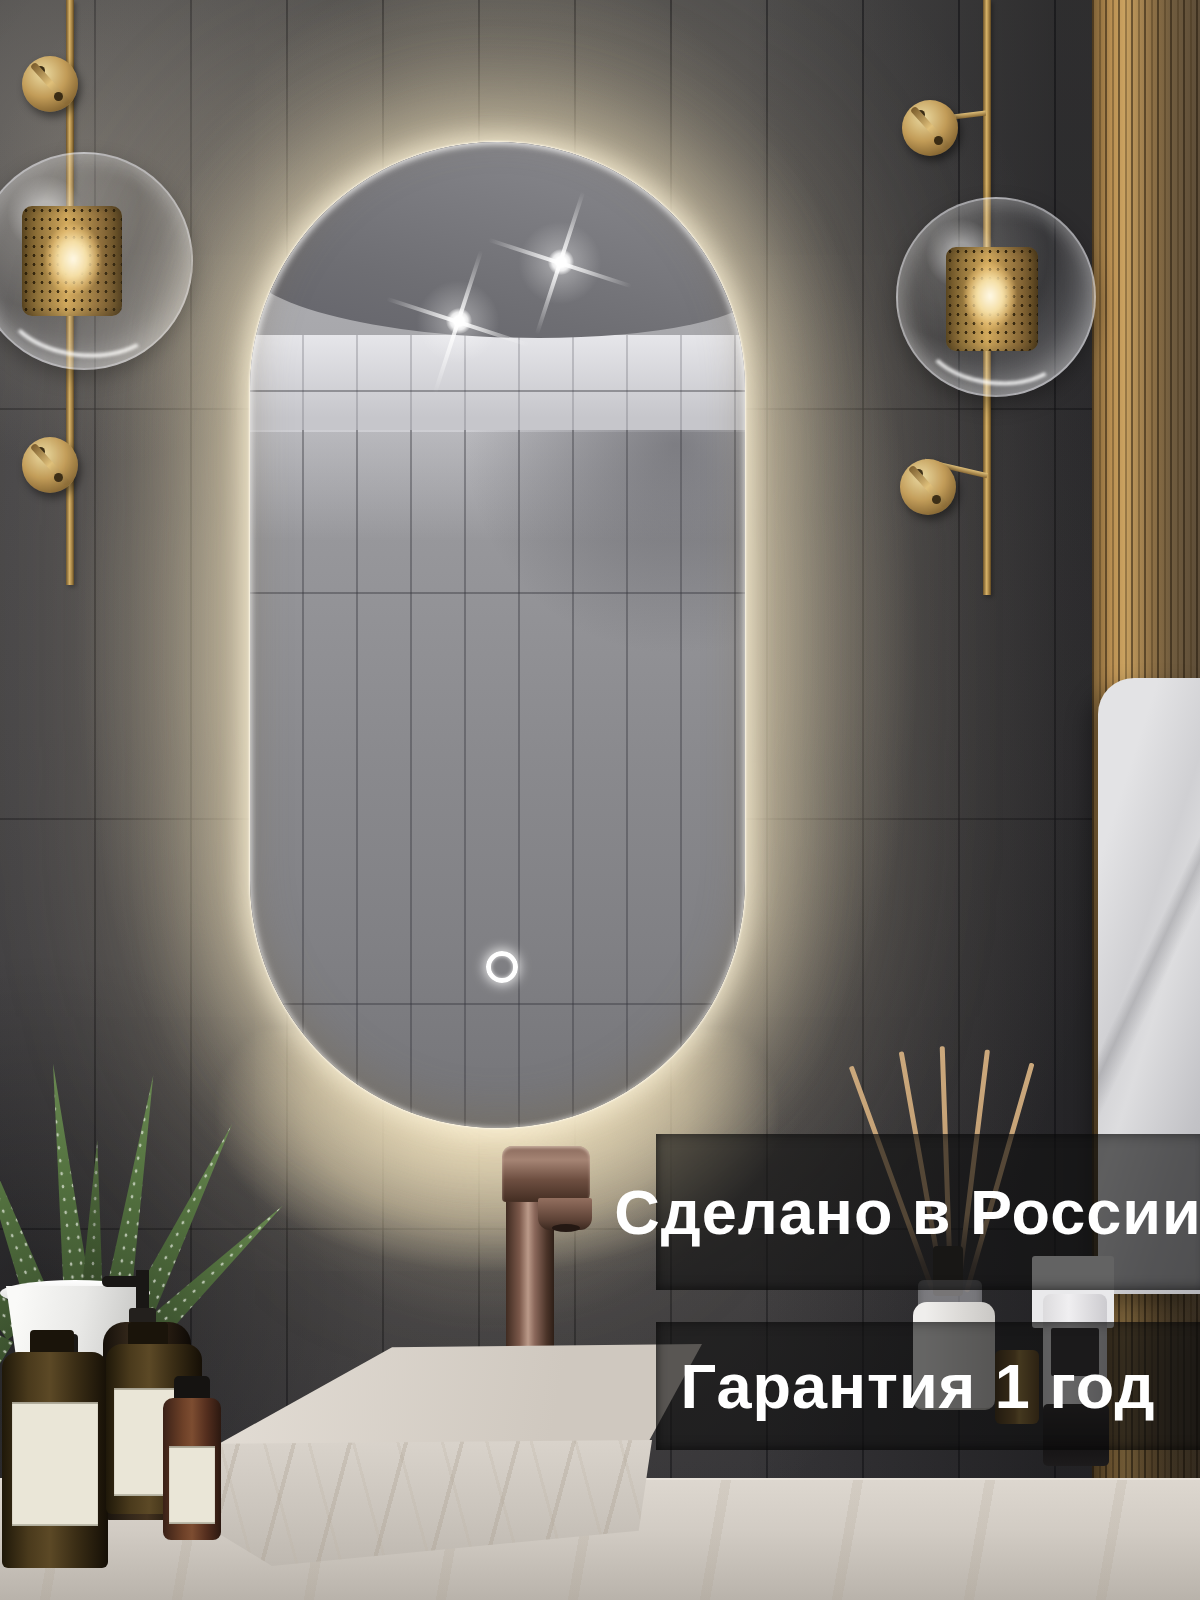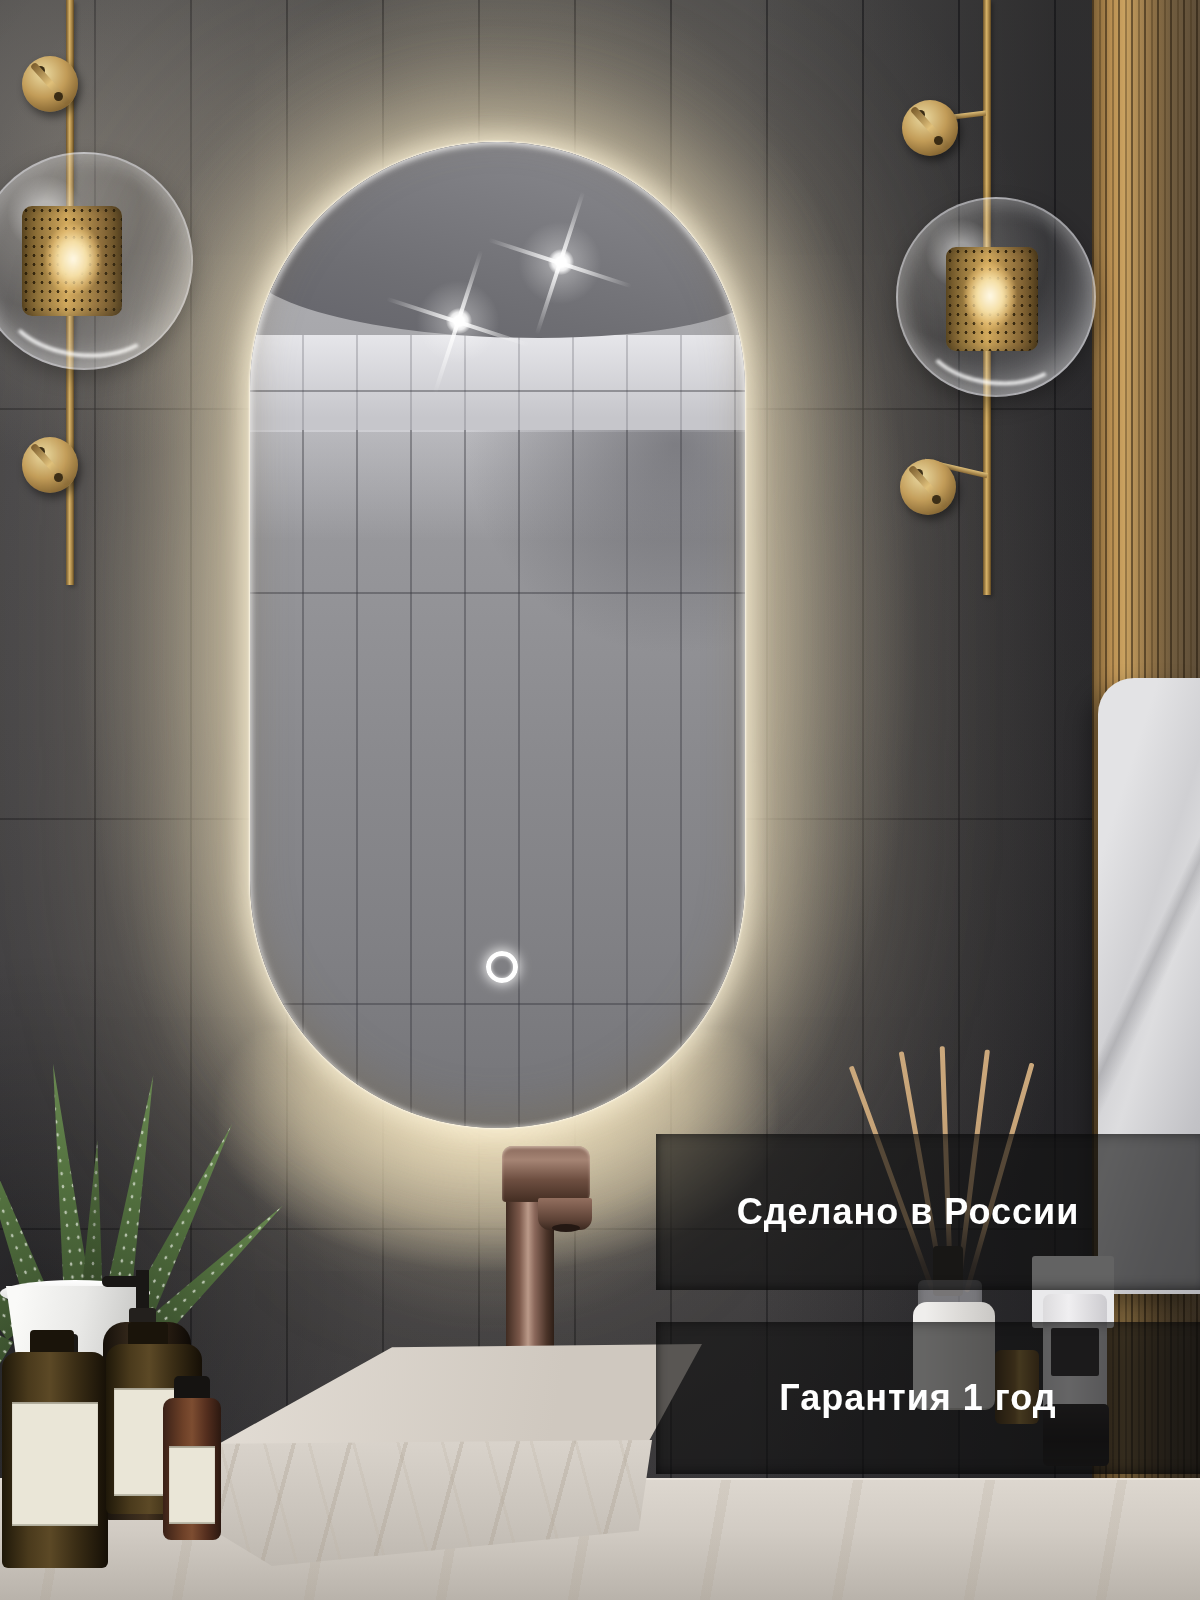--- a/index.html
+++ b/index.html
@@ -211,25 +211,25 @@
   .tube-label{left:1051px;top:1328px;width:48px;height:48px;border-radius:2px;background:#2d2b2d;}
   .jar{left:1043px;top:1404px;width:66px;height:62px;border-radius:5px;
     background:linear-gradient(180deg,#262324,#141213 60%,#1d1b1c);}
 
   
   .banner{
     left:656px;width:544px;display:flex;align-items:center;justify-content:center;
     padding-right:40px;box-sizing:border-box;
     background:var(--banner-bg,rgba(16,16,16,.62));
     color:var(--banner-text,#ffffff);
-    font-size:36px;font-weight:700;letter-spacing:1px;white-space:nowrap;
+    font-size:63px;font-weight:700;letter-spacing:1px;white-space:nowrap;
     box-shadow:inset 8px 0 10px -6px rgba(0,0,0,.4), inset 0 -10px 12px -8px rgba(0,0,0,.45), inset 0 10px 12px -8px rgba(0,0,0,.3);
   }
   .banner-1{top:1134px;height:156px;}
-  .banner-2{top:1322px;height:152px;padding-left:20px;}
+  .banner-2{top:1322px;height:128px;padding-left:20px;}
 </style>
 </head>
 <body>
 
 <div class="stage">
 
   <div class="wall"></div>
   <div class="slats"></div>
   <div class="towel"></div>
 

